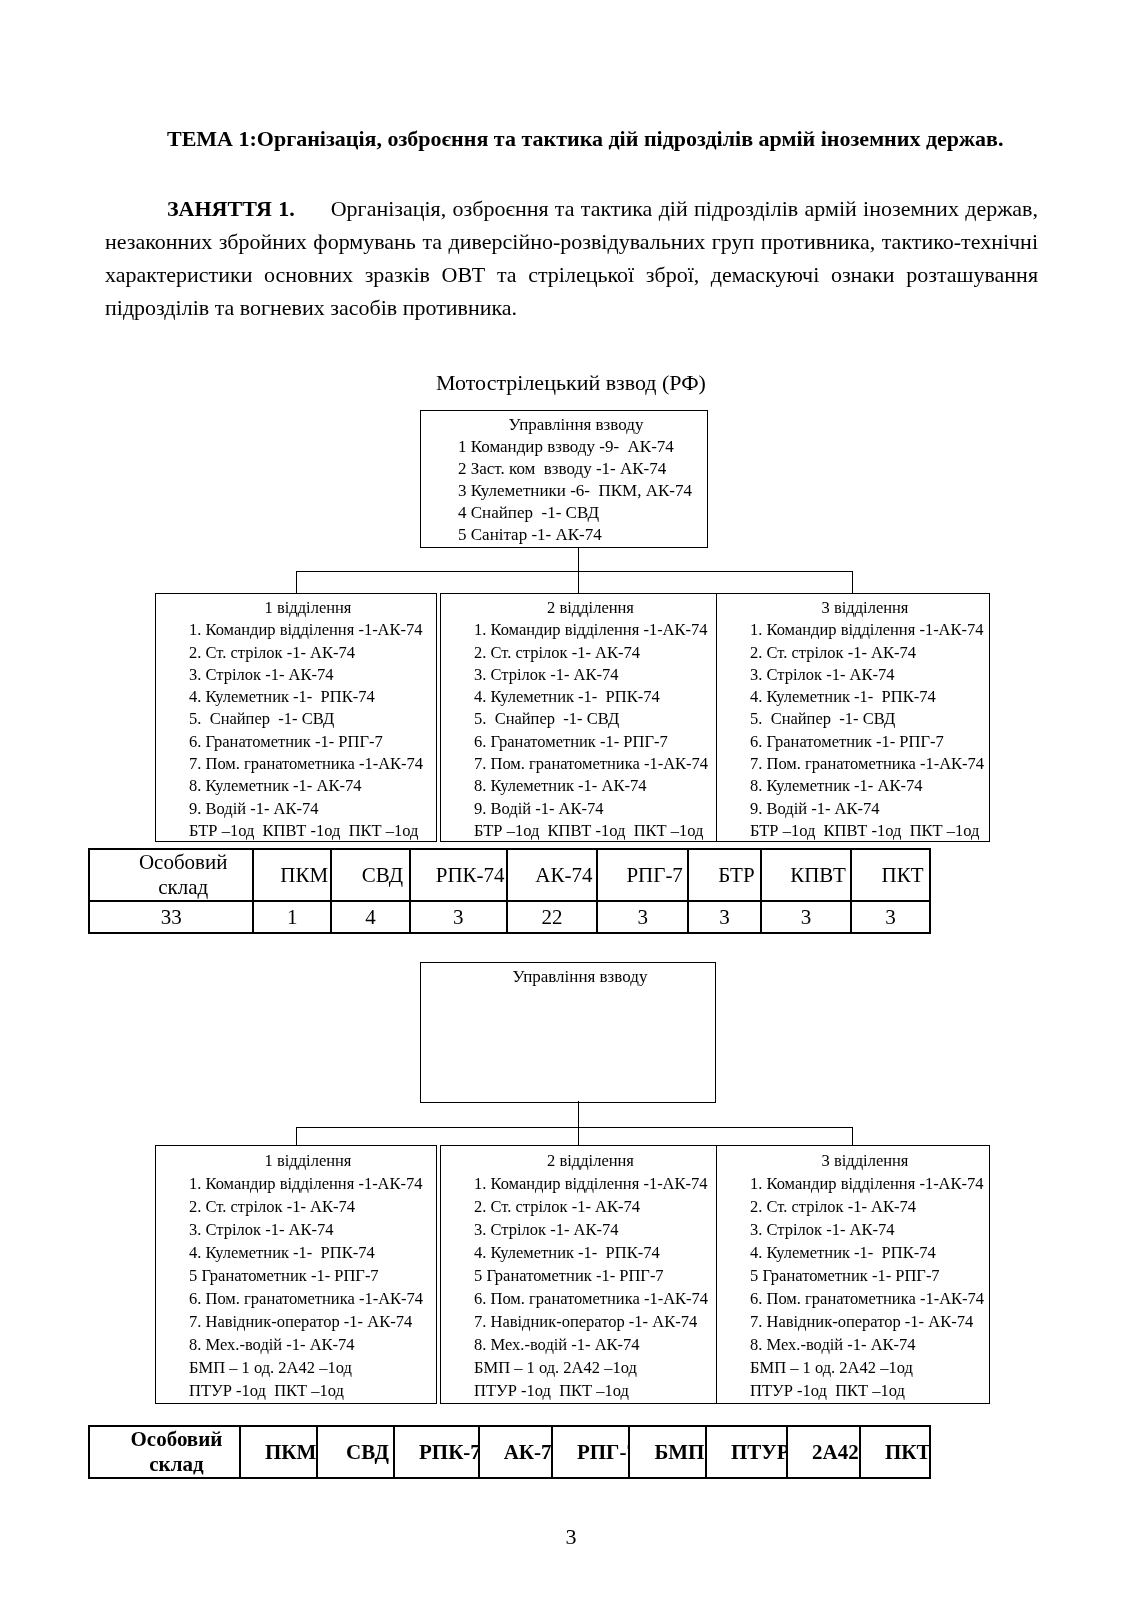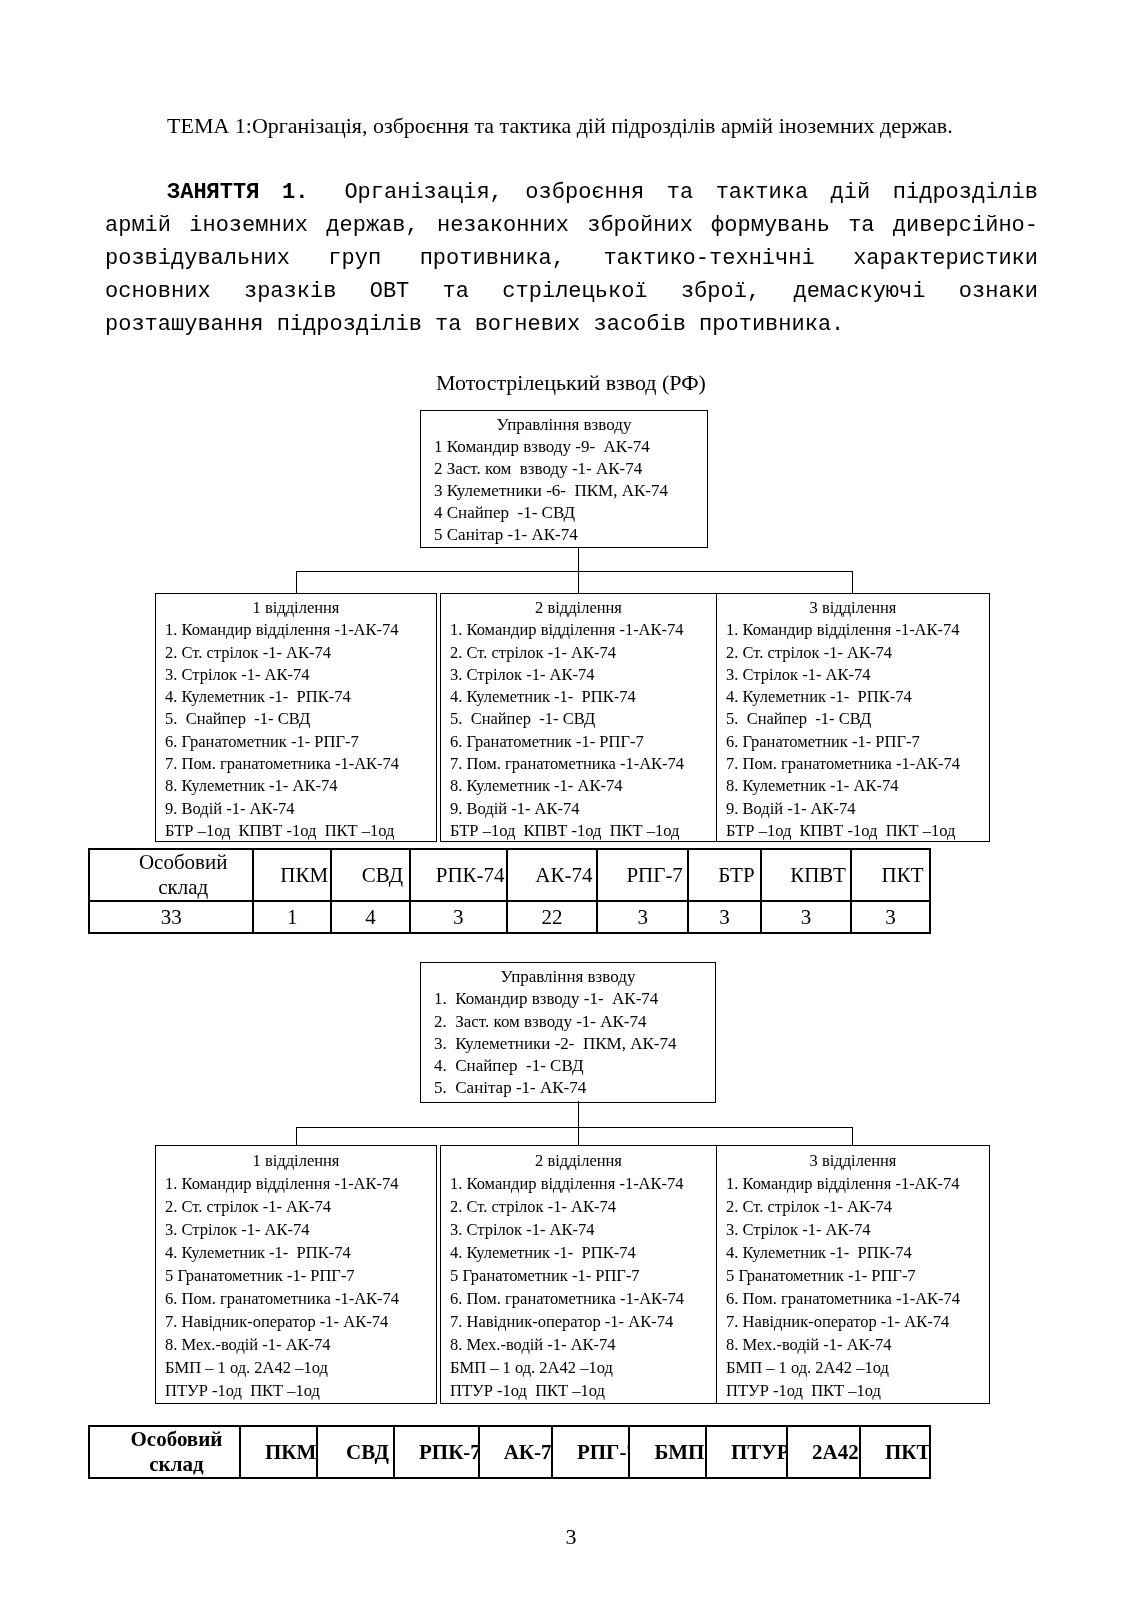--- a/index.html
+++ b/index.html
@@ -5,29 +5,29 @@
   html,body{margin:0;padding:0;background:#e8e8e8;}
   #page{
     position:relative;
     width:1142px;height:1615px;
     background:#ffffff;
     font-family:"Liberation Serif","DejaVu Serif",serif;
     color:#000;
     overflow:hidden;
   }
   .para{position:absolute;left:105px;width:933px;text-align:justify;font-size:22px;line-height:33px;}
-  .para-tema{top:85px;font-weight:normal;text-indent:62px;margin-top:24px;}
-  .para-zan{top:154px;text-indent:62px;font-family:Liberation Mono, monospace;}
+  .para-tema{top:98px;font-weight:bold;text-indent:62px;margin-top:24px;}
+  .para-zan{top:170px;text-indent:62px;}
   .zan-gap{display:inline-block;width:36px;}
   .section-heading{position:absolute;top:333px;left:0;width:100%;text-align:center;font-weight:bold;font-size:22px;}
   .chart-title{position:absolute;left:0;width:100%;text-align:center;font-size:22px;}
   .ct1{top:370px;}
   .ct2{top:928px;}
 
-  .obox{position:absolute;border:1px solid #000;background:#fff;box-sizing:border-box;}
+  .obox{position:absolute;border:1px solid #000;background:#fff;box-sizing:border-box;padding-left:24px;}
   .obox .bt{text-align:center;}
   .obox .bl div{white-space:pre-wrap;}
 
   
   .hq1{left:420px;top:410px;width:288px;height:138px;font-size:17px;line-height:22px;padding-top:3px;}
   .hq1 .bl{padding-left:13px;}
   .sq1{top:593px;height:249px;font-size:16.5px;line-height:22.3px;padding-top:3px;}
   .sq1 .bl{padding-left:9px;}
   .sq1a{left:155px;width:282px;}
   .sq1b{left:440px;width:277px;}
@@ -177,27 +177,20 @@
           <td>3</td>
           <td>3</td>
           <td>3</td>
         </tr>
   </tbody>
     </table>
 
 
   <div class="obox hq2">
     <div class="bt">Управління взводу</div>
-    <div class="bl">
-        <div>1.  Командир взводу -1-  АК-74</div>
-        <div>2.  Заст. ком взводу -1- АК-74</div>
-        <div>3.  Кулеметники -2-  ПКМ, АК-74</div>
-        <div>4.  Снайпер  -1- СВД</div>
-        <div>5.  Санітар -1- АК-74</div>
-      </div>
   </div>
 
   <div class="vline c2v"></div>
   <div class="hline c2h"></div>
   <div class="vline c2sl"></div>
   <div class="vline c2sr"></div>
 
   <div class="obox sq2 sq2a">
     <div class="bt">1 відділення</div>
     <div class="bl">

